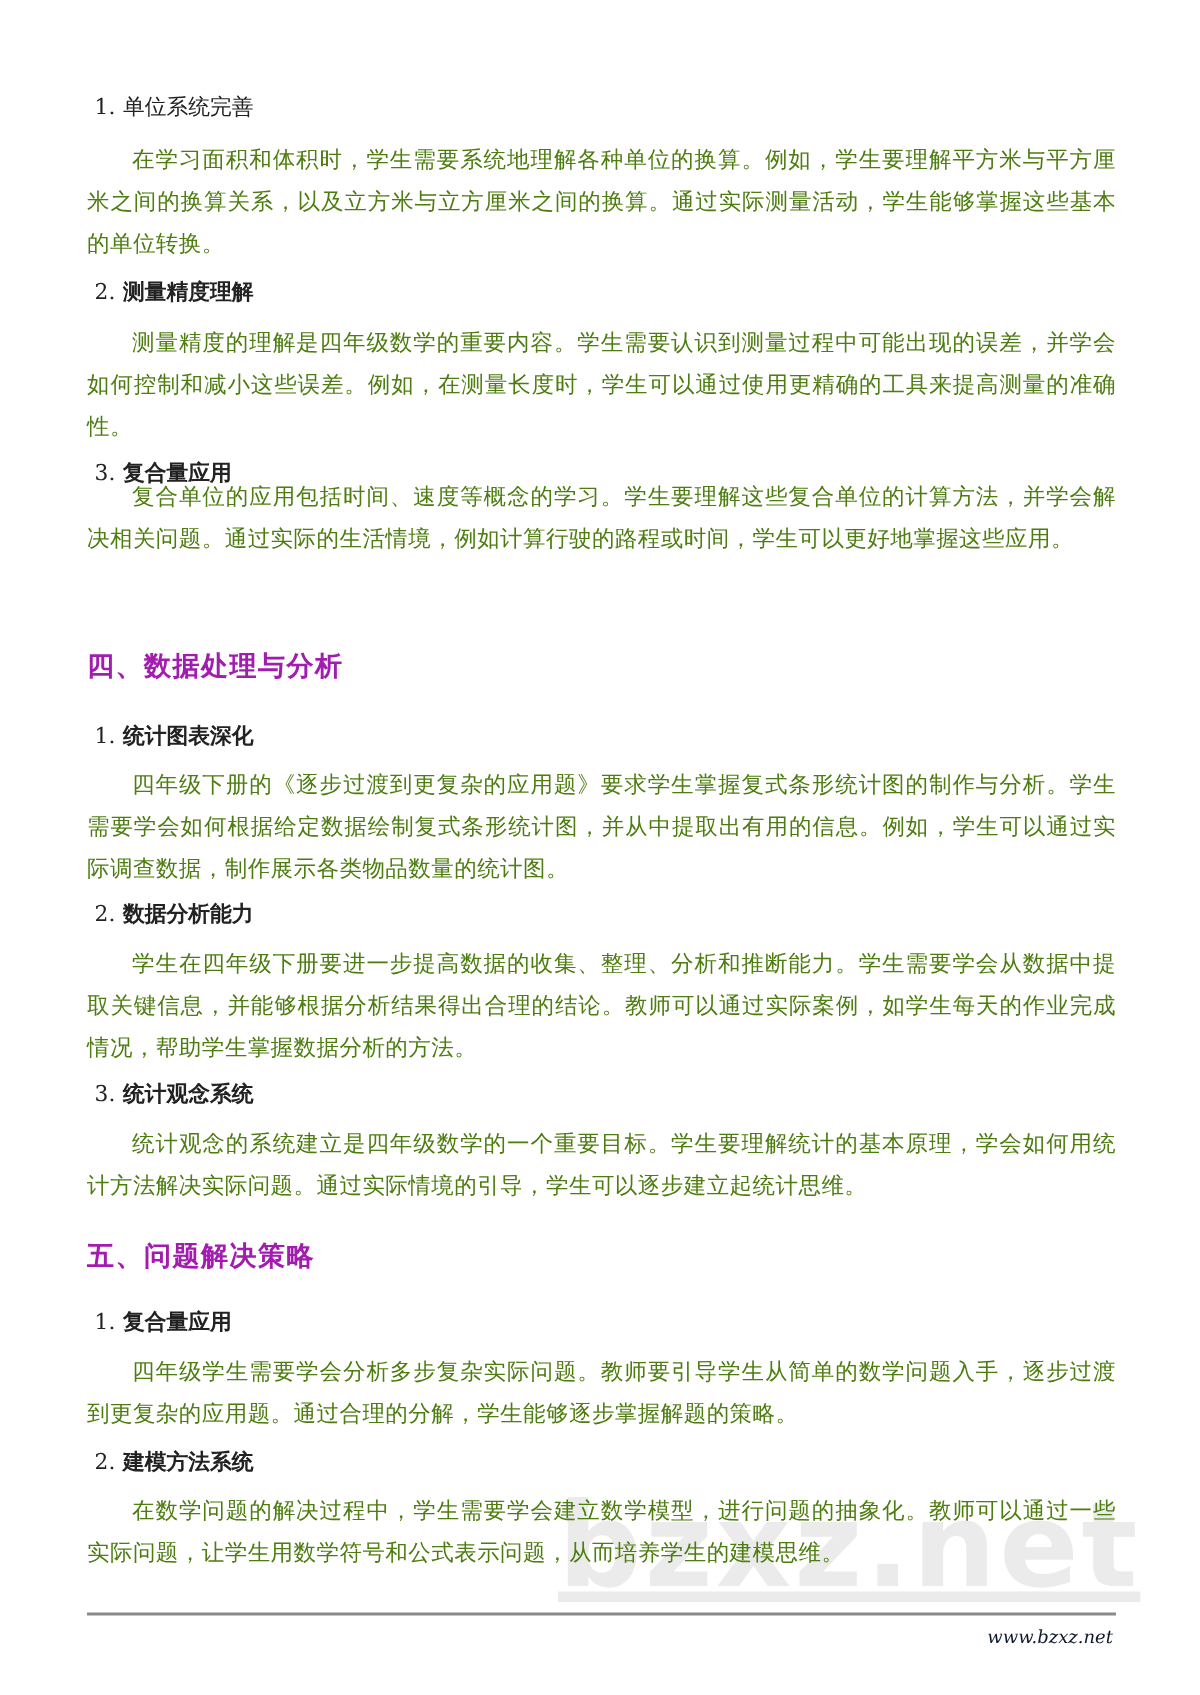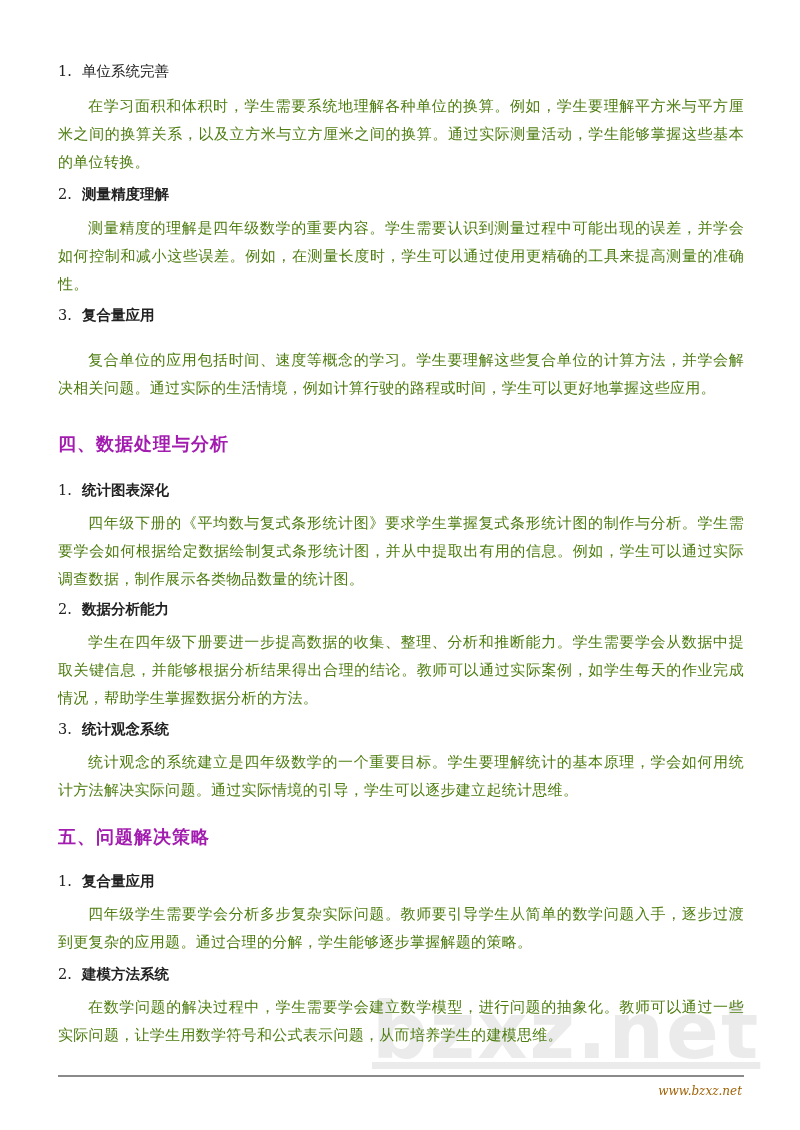--- a/index.html
+++ b/index.html
@@ -1,28 +1,28 @@
 <!DOCTYPE html>
 <html><head>
 <meta charset="utf-8">
 <style>
   html, body { margin: 0; padding: 0; background: #ffffff; }
   body { width: 800px; height: 1130px; position: relative; overflow: hidden;
          font-family: "DejaVu Serif", "Liberation Serif", serif; color: #2a2a2a; }
   .page { position: absolute; left: 58px; top: 0; width: 686px; }
   .sec-h { position: absolute; left: 0; font-size: 18px; font-weight: bold; letter-spacing: 1px; color: #a21caf; }
-  .sub-h { position: absolute; left: 0; font-size: 14.5px; font-weight: bold; color: #222; }
+  .sub-h { position: absolute; left: 0; font-size: 14.5px; font-weight: bold; color: #222; text-align: center; }
   .sub-h.plain { font-weight: normal; }
   .sub-h .num { display: inline-block; width: 24px; font-weight: normal; }
   .para { position: absolute; left: 0; width: 686px; font-size: 15px; line-height: 28px;
           text-indent: 30px; text-align: justify; color: #4d7c0f; letter-spacing: 0.3px; }
   .watermark { position: absolute; left: 372px; top: 992px; font-family: "DejaVu Sans", "Liberation Sans", sans-serif;
                font-weight: bold; font-size: 78px; color: #ebebeb; letter-spacing: 2px; z-index: 0; line-height: 1; text-decoration: underline; }
   .footer-rule { position: absolute; left: 58px; top: 1075px; width: 686px; height: 2px; background: #8a8a8a; }
-  .footer-url { position: absolute; right: 58px; top: 1084px; font-size: 12px; font-style: italic; color: #a16207;
+  .footer-url { position: absolute; right: 58px; top: 1084px; font-size: 12px; font-style: italic; color: #0f172a;
                 font-family: "DejaVu Serif", "Liberation Serif", serif; }
   .z1 { z-index: 1; }
 </style>
 </head>
 <body>
 
 <div class="watermark">bzxz.net</div>
 
 <div class="page z1">
 
@@ -32,28 +32,28 @@
   <div class="para" style="top:92px">在学习面积和体积时，学生需要系统地理解各种单位的换算。例如，学生要理解平方米与平方厘米之间的换算关系，以及立方米与立方厘米之间的换算。通过实际测量活动，学生能够掌握这些基本的单位转换。</div>
 
   <div class="sub-h" style="top:185px">
     <span class="num">2.</span><span>测量精度理解</span>
   </div>
   <div class="para" style="top:214px">测量精度的理解是四年级数学的重要内容。学生需要认识到测量过程中可能出现的误差，并学会如何控制和减小这些误差。例如，在测量长度时，学生可以通过使用更精确的工具来提高测量的准确性。</div>
 
   <div class="sub-h" style="top:306px">
     <span class="num">3.</span><span>复合量应用</span>
   </div>
-  <div class="para" style="top:346px">复合单位的应用包括时间、速度等概念的学习。学生要理解这些复合单位的计算方法，并学会解决相关问题。通过实际的生活情境，例如计算行驶的路程或时间，学生可以更好地掌握这些应用。</div>
+  <div class="para" style="top:317px">复合单位的应用包括时间、速度等概念的学习。学生要理解这些复合单位的计算方法，并学会解决相关问题。通过实际的生活情境，例如计算行驶的路程或时间，学生可以更好地掌握这些应用。</div>
 
   <div class="sec-h" style="top:432px">四、数据处理与分析</div>
 
   <div class="sub-h" style="top:481px">
     <span class="num">1.</span><span>统计图表深化</span>
   </div>
-  <div class="para" style="top:509px">四年级下册的《平均数与复式条形统计图》要求学生掌握复式条形统计图的制作与分析。学生需要学会如何根据给定数据绘制复式条形统计图，并从中提取出有用的信息。例如，学生可以通过实际调查数据，制作展示各类物品数量的统计图。</div>
+  <div class="para" style="top:509px">四年级下册的《逐步过渡到更复杂的应用题》要求学生掌握复式条形统计图的制作与分析。学生需要学会如何根据给定数据绘制复式条形统计图，并从中提取出有用的信息。例如，学生可以通过实际调查数据，制作展示各类物品数量的统计图。</div>
 
   <div class="sub-h" style="top:600px">
     <span class="num">2.</span><span>数据分析能力</span>
   </div>
   <div class="para" style="top:628px">学生在四年级下册要进一步提高数据的收集、整理、分析和推断能力。学生需要学会从数据中提取关键信息，并能够根据分析结果得出合理的结论。教师可以通过实际案例，如学生每天的作业完成情况，帮助学生掌握数据分析的方法。</div>
 
   <div class="sub-h" style="top:720px">
     <span class="num">3.</span><span>统计观念系统</span>
   </div>
   <div class="para" style="top:748px">统计观念的系统建立是四年级数学的一个重要目标。学生要理解统计的基本原理，学会如何用统计方法解决实际问题。通过实际情境的引导，学生可以逐步建立起统计思维。</div>

